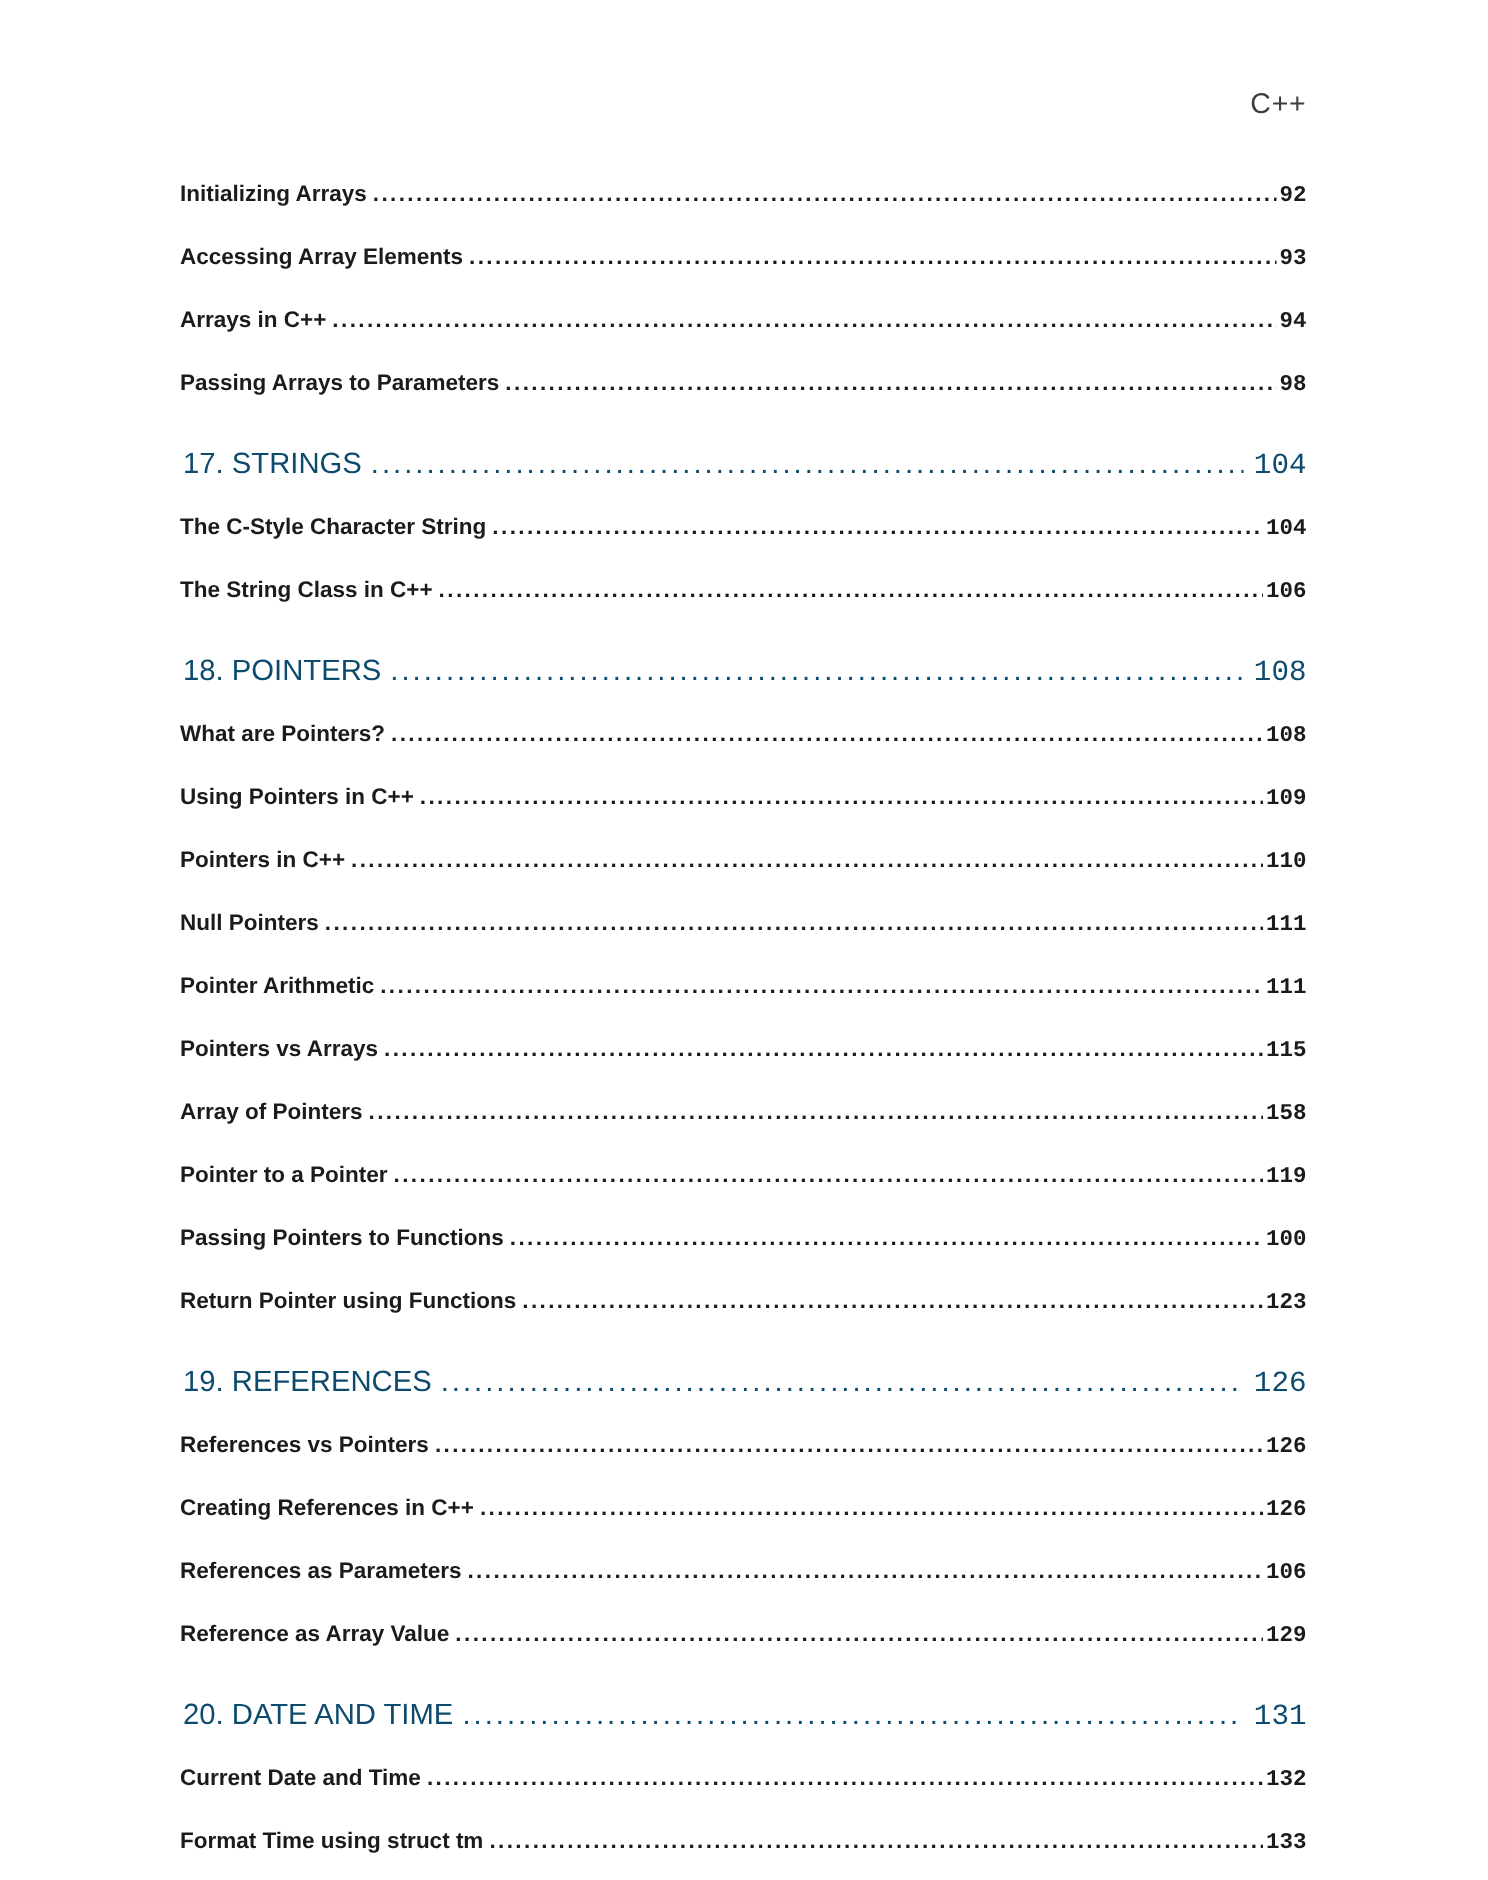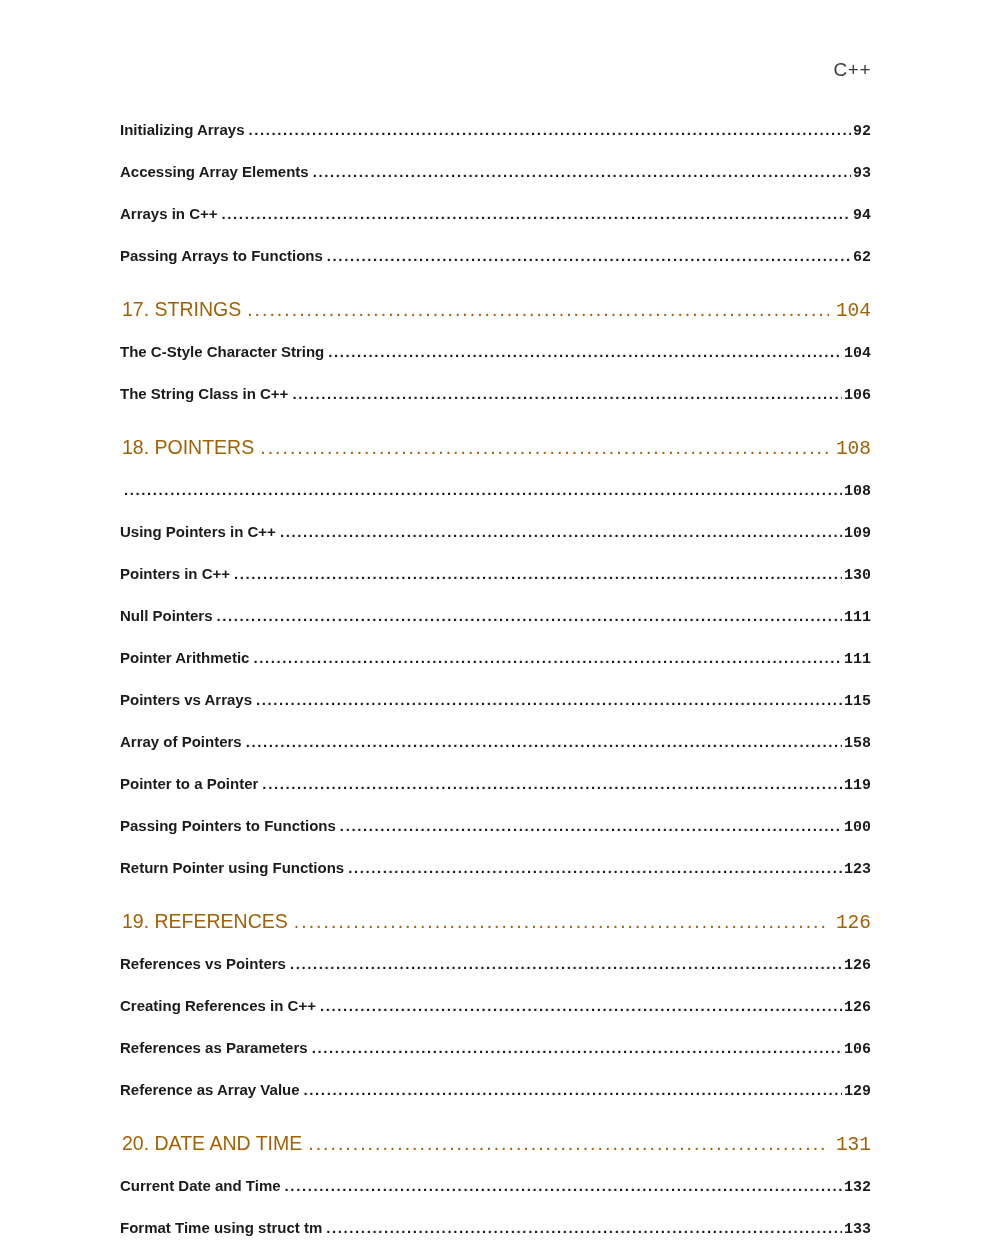--- a/index.html
+++ b/index.html
@@ -38,21 +38,21 @@
     font-size: 15px;
     font-weight: bold;
     color: #1b1b1b;
   }
   .row.chapter {
     height: 44px;
     line-height: 44px;
     margin-top: 10px;
     font-size: 19.5px;
     font-weight: normal;
-    color: #a16207;
+    color: #0c4a6e;
     padding-left: 2px;
   }
   .title { flex: 0 0 auto; }
   .dots {
     flex: 1 1 auto;
     overflow: hidden;
     white-space: nowrap;
     margin-left: 4px;
     letter-spacing: 1.6px;
   }
@@ -88,23 +88,23 @@
     <span class="title">Accessing Array Elements</span>
     <span class="dots"></span>
     <span class="pagenum">93</span>
   </div>
       <div class="row section">
     <span class="title">Arrays in C++</span>
     <span class="dots"></span>
     <span class="pagenum">94</span>
   </div>
       <div class="row section">
-    <span class="title">Passing Arrays to Functions</span>
-    <span class="dots"></span>
-    <span class="pagenum">62</span>
+    <span class="title">Passing Arrays to Parameters</span>
+    <span class="dots"></span>
+    <span class="pagenum">98</span>
   </div>
       <div class="row chapter">
     <span class="title">17. STRINGS</span>
     <span class="dots"></span>
     <span class="pagenum">104</span>
   </div>
       <div class="row section">
     <span class="title">The C-Style Character String</span>
     <span class="dots"></span>
     <span class="pagenum">104</span>
@@ -113,32 +113,33 @@
     <span class="title">The String Class in C++</span>
     <span class="dots"></span>
     <span class="pagenum">106</span>
   </div>
       <div class="row chapter">
     <span class="title">18. POINTERS</span>
     <span class="dots"></span>
     <span class="pagenum">108</span>
   </div>
       <div class="row section">
+    <span class="title">What are Pointers?</span>
     <span class="dots"></span>
     <span class="pagenum">108</span>
   </div>
       <div class="row section">
     <span class="title">Using Pointers in C++</span>
     <span class="dots"></span>
     <span class="pagenum">109</span>
   </div>
       <div class="row section">
     <span class="title">Pointers in C++</span>
     <span class="dots"></span>
-    <span class="pagenum">130</span>
+    <span class="pagenum">110</span>
   </div>
       <div class="row section">
     <span class="title">Null Pointers</span>
     <span class="dots"></span>
     <span class="pagenum">111</span>
   </div>
       <div class="row section">
     <span class="title">Pointer Arithmetic</span>
     <span class="dots"></span>
     <span class="pagenum">111</span>

